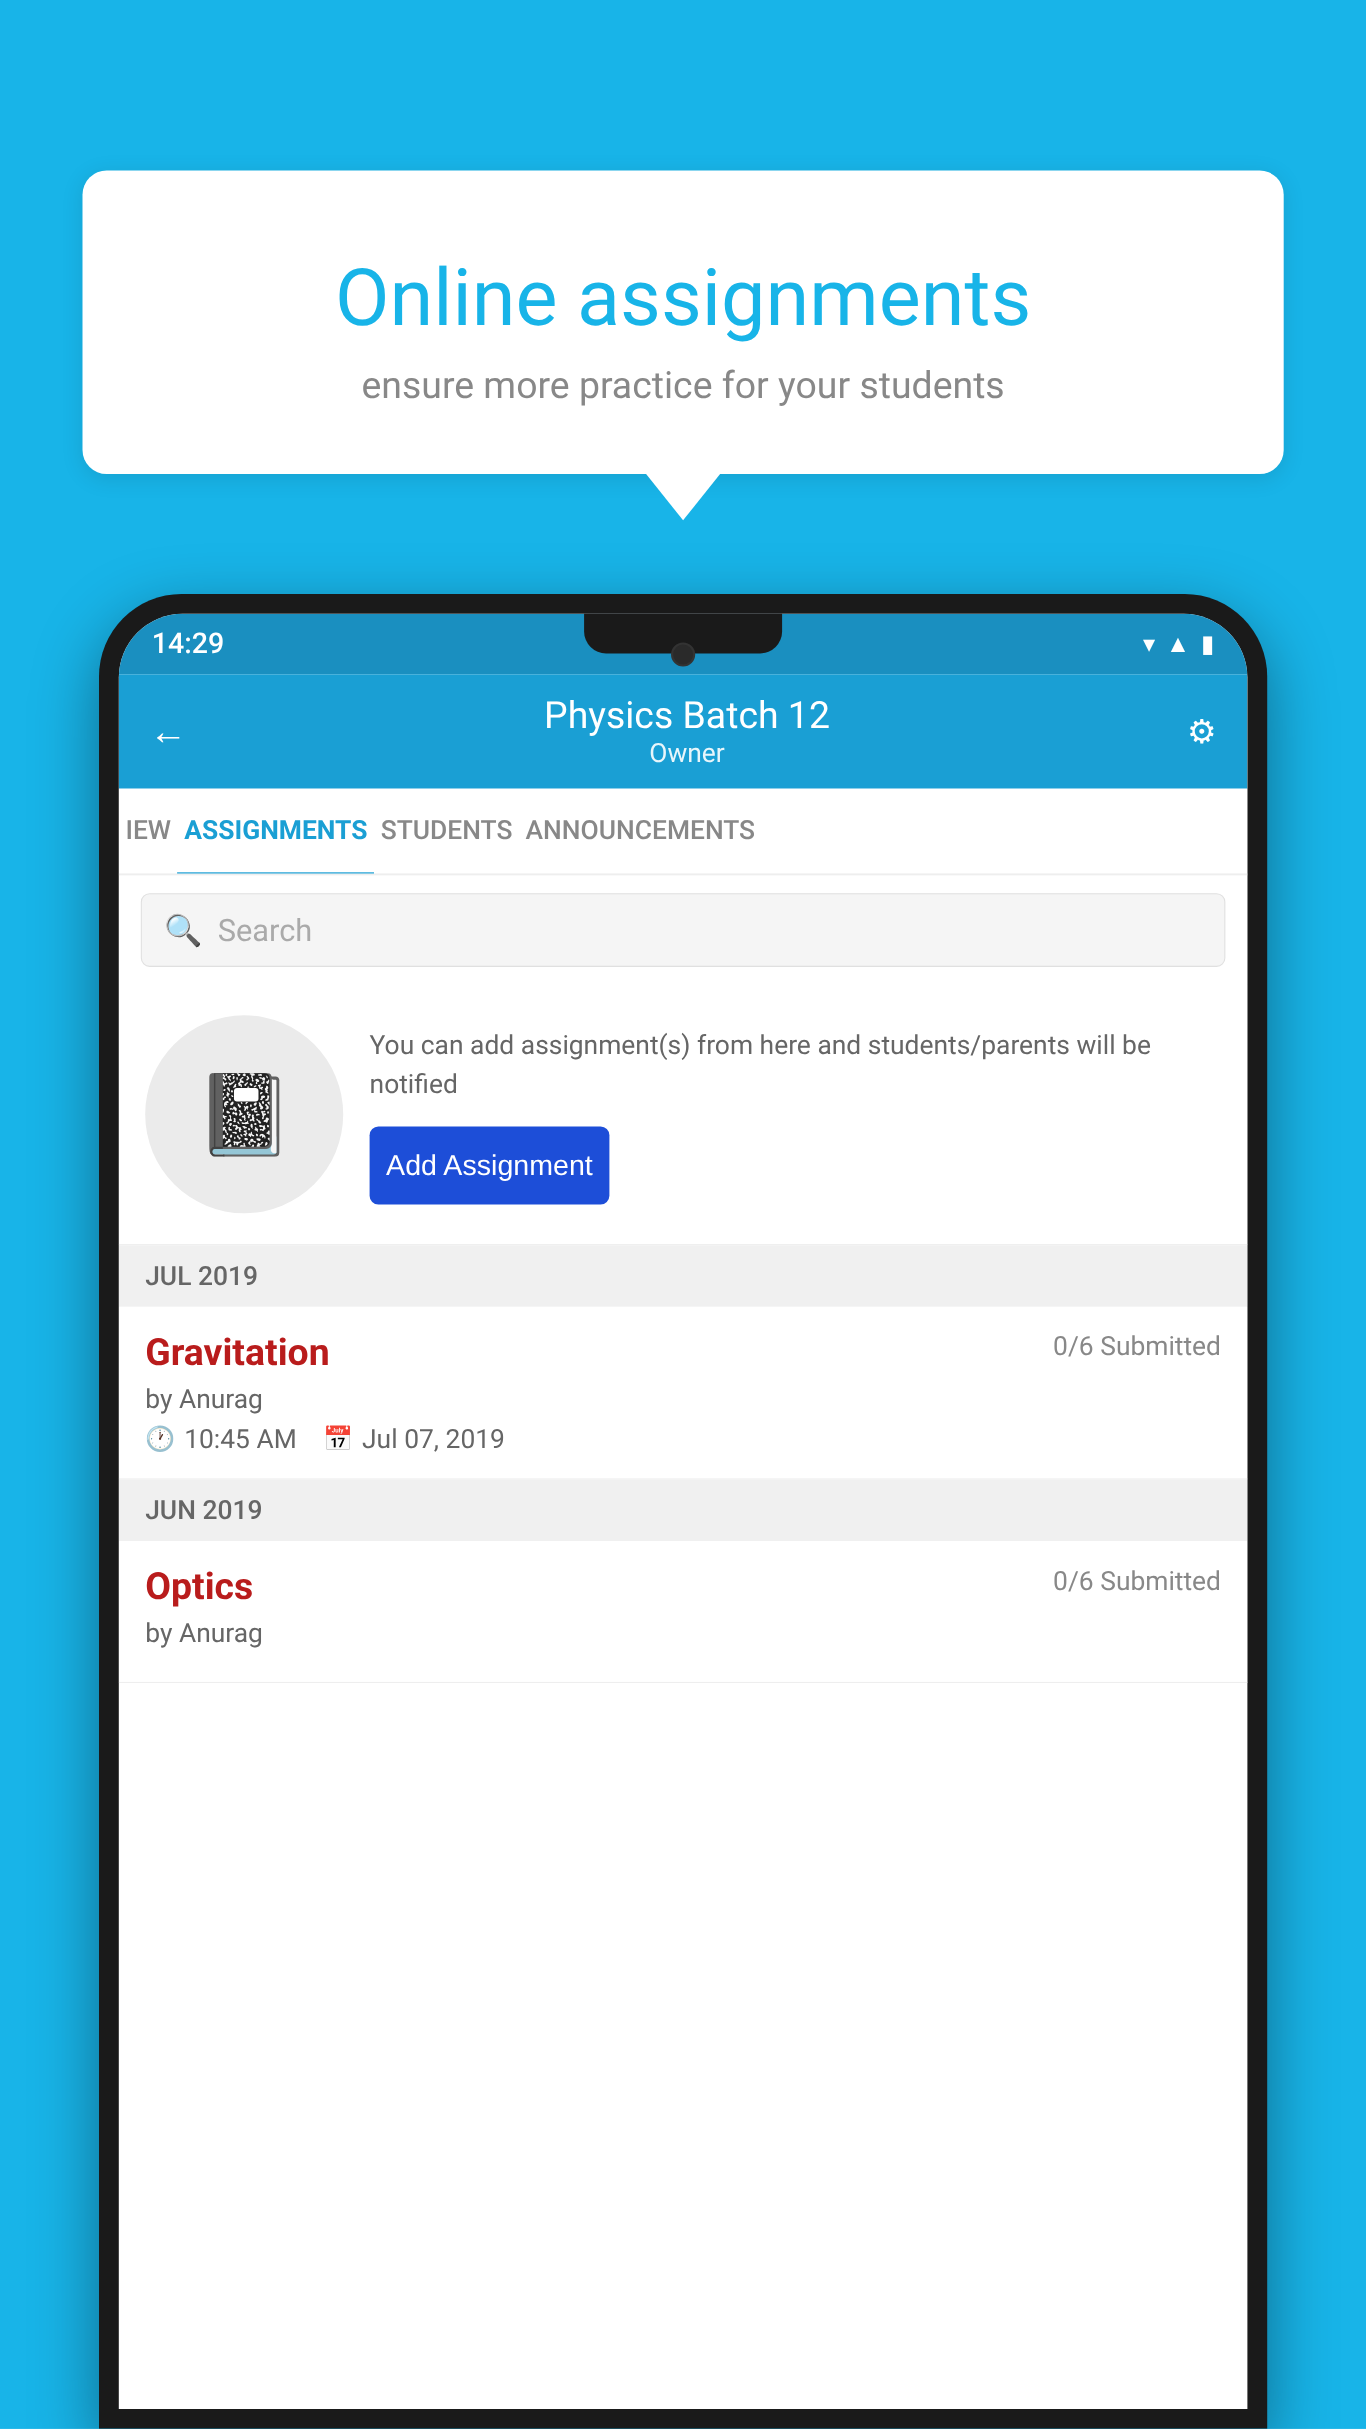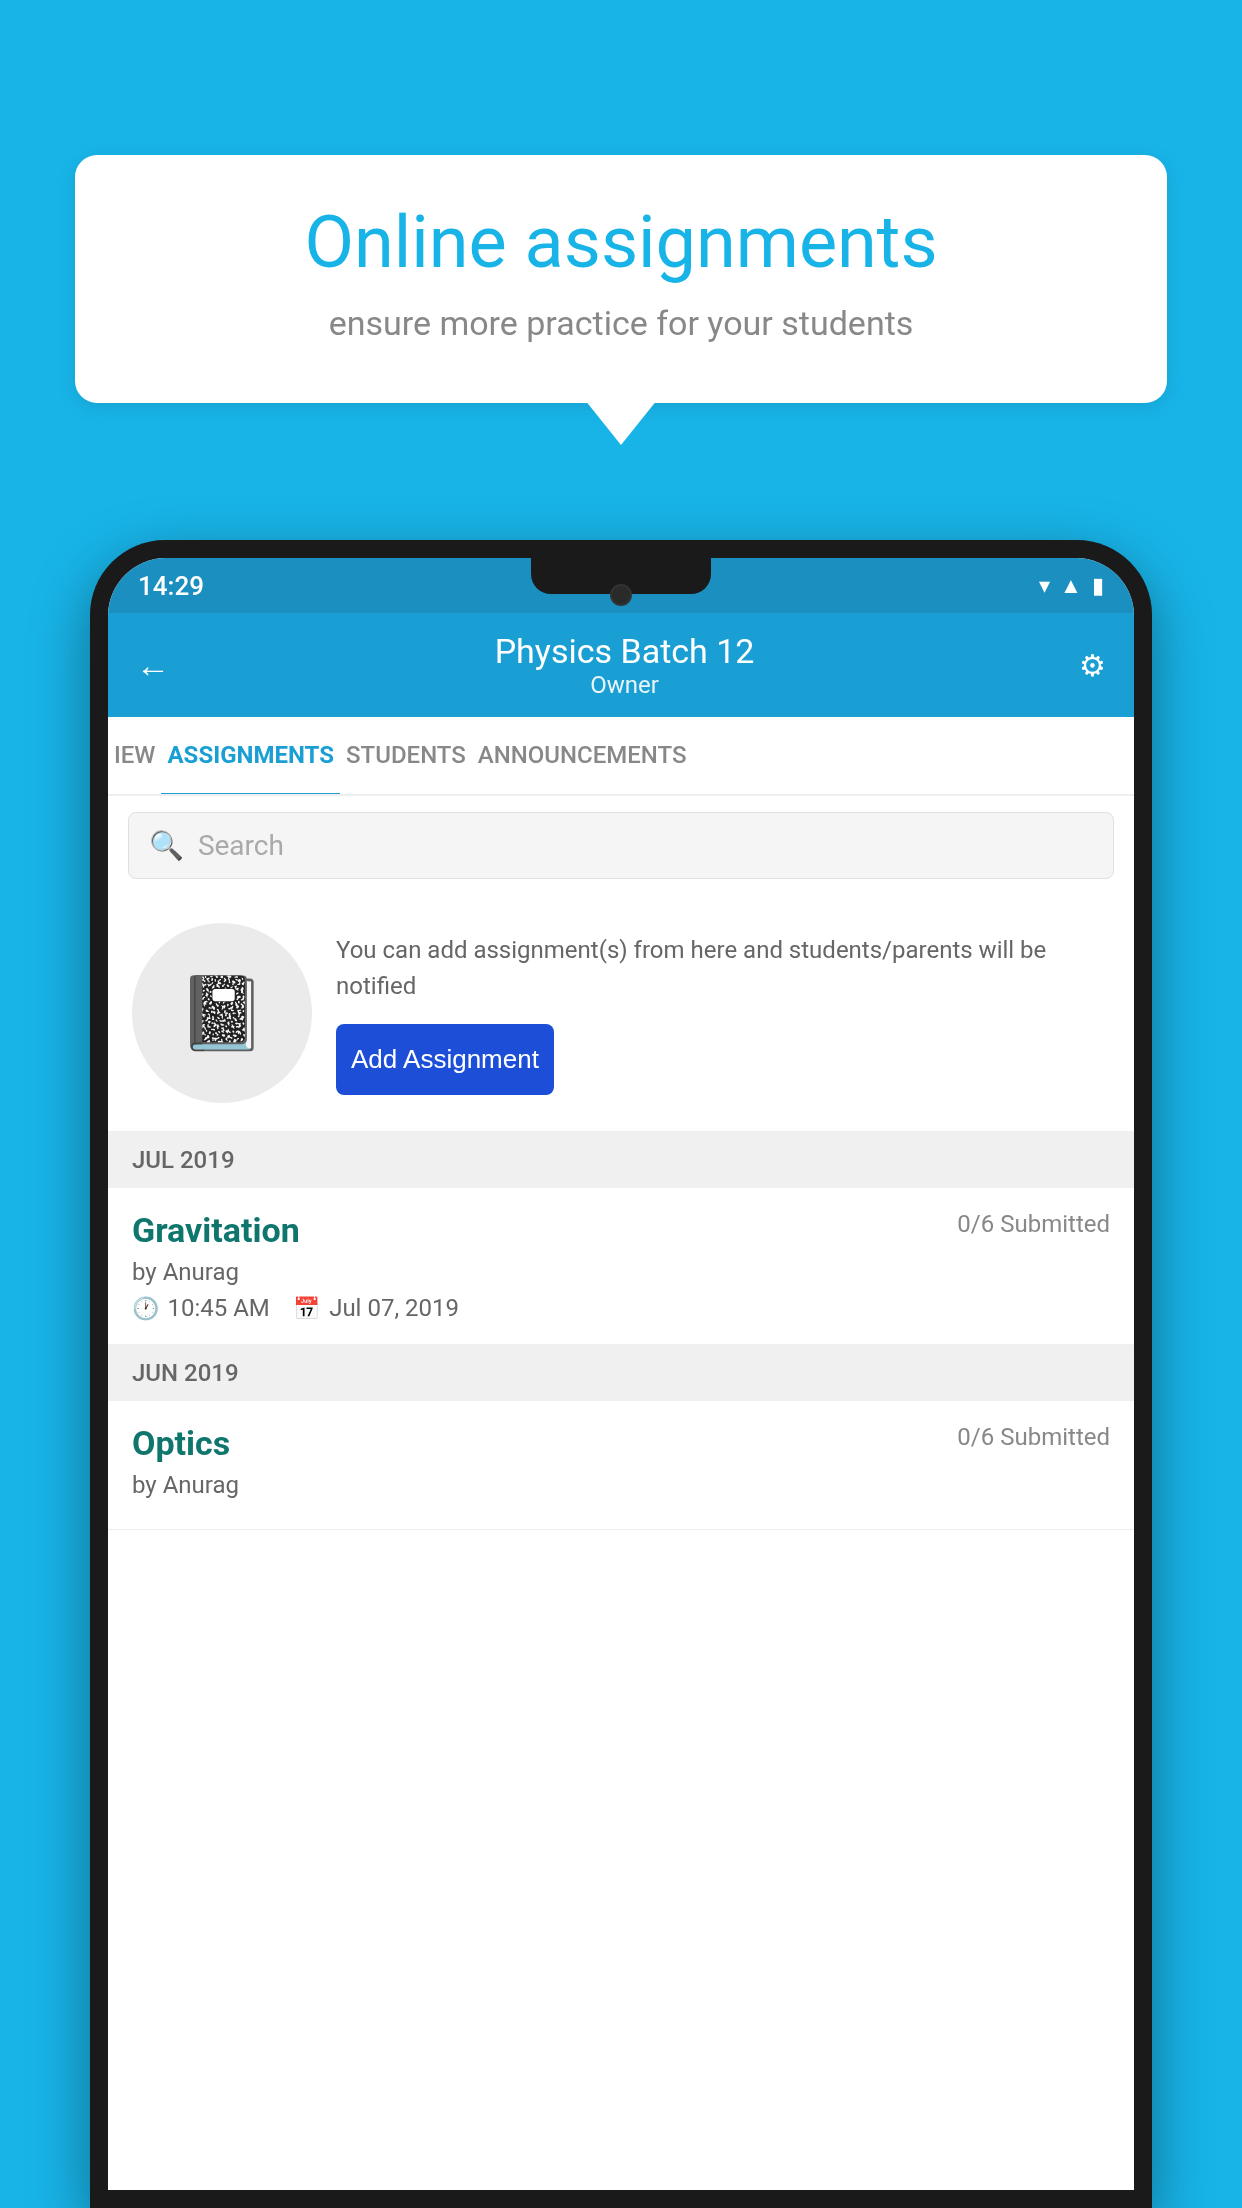--- a/index.html
+++ b/index.html
@@ -17,21 +17,21 @@
     .speech-bubble-container {
       position: absolute;
       top: 155px;
       left: 75px;
       right: 75px;
     }
 
     .speech-bubble {
       background: white;
       border-radius: 22px;
-      padding: 45px 65px 60px 65px;
+      padding: 73px 65px 60px 65px;
       position: relative;
       box-shadow: 0 4px 20px rgba(0,0,0,0.1);
     }
 
     .speech-bubble::after {
       content: '';
       position: absolute;
       bottom: -42px;
       left: 50%;
       transform: translateX(-50%);
@@ -281,21 +281,21 @@
     .assignment-top {
       display: flex;
       justify-content: space-between;
       align-items: flex-start;
       margin-bottom: 8px;
     }
 
     .assignment-name {
       font-size: 34px;
       font-weight: 700;
-      color: #0f766e;
+      color: #b91c1c;
     }
 
     .assignment-submitted {
       font-size: 24px;
       color: #888;
     }
 
     .assignment-by {
       font-size: 24px;
       color: #666;

